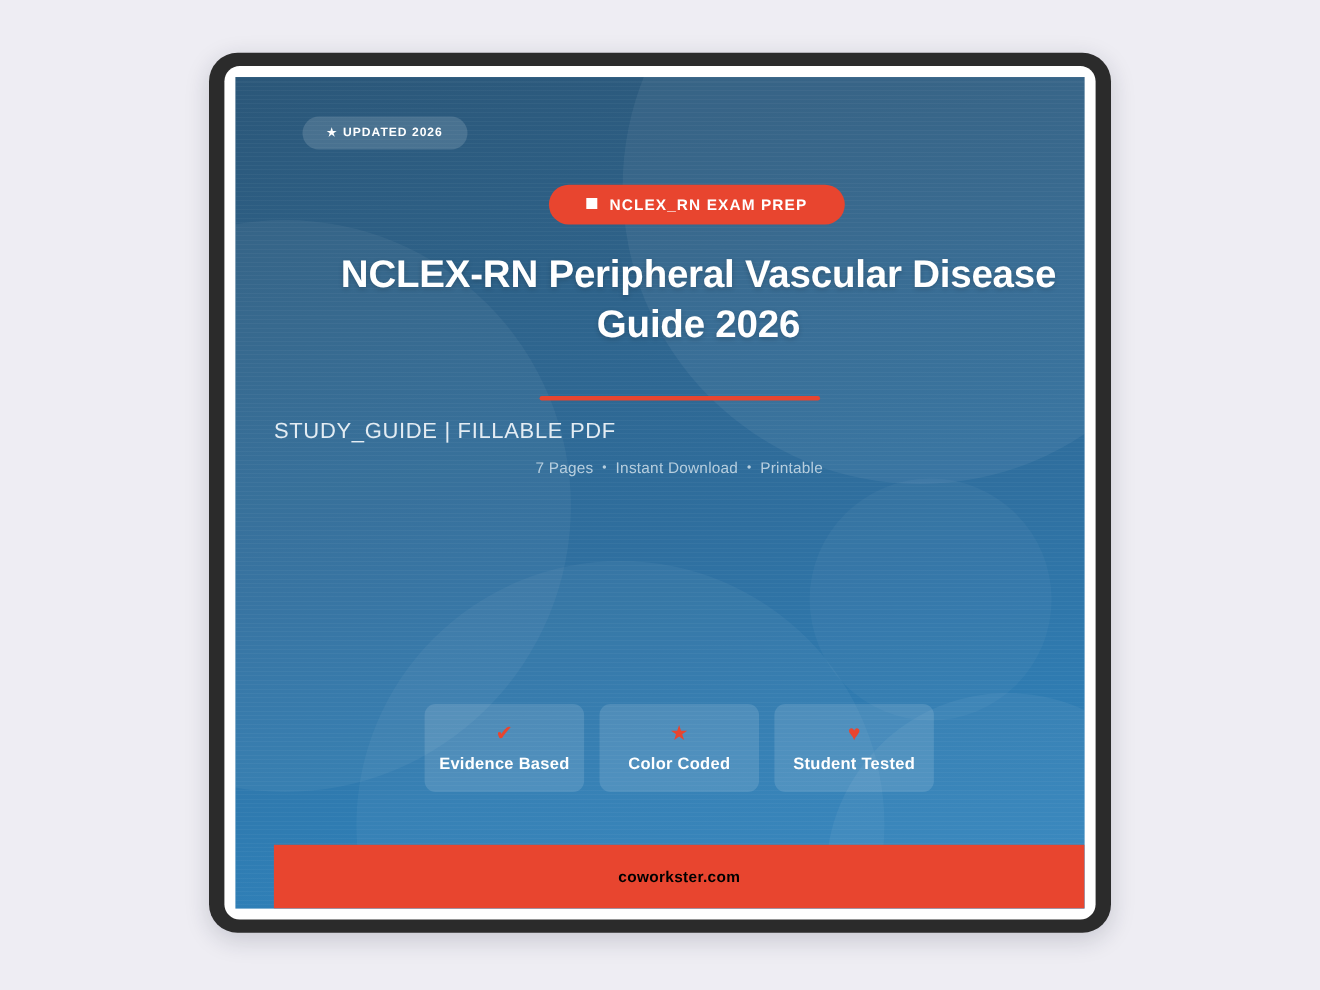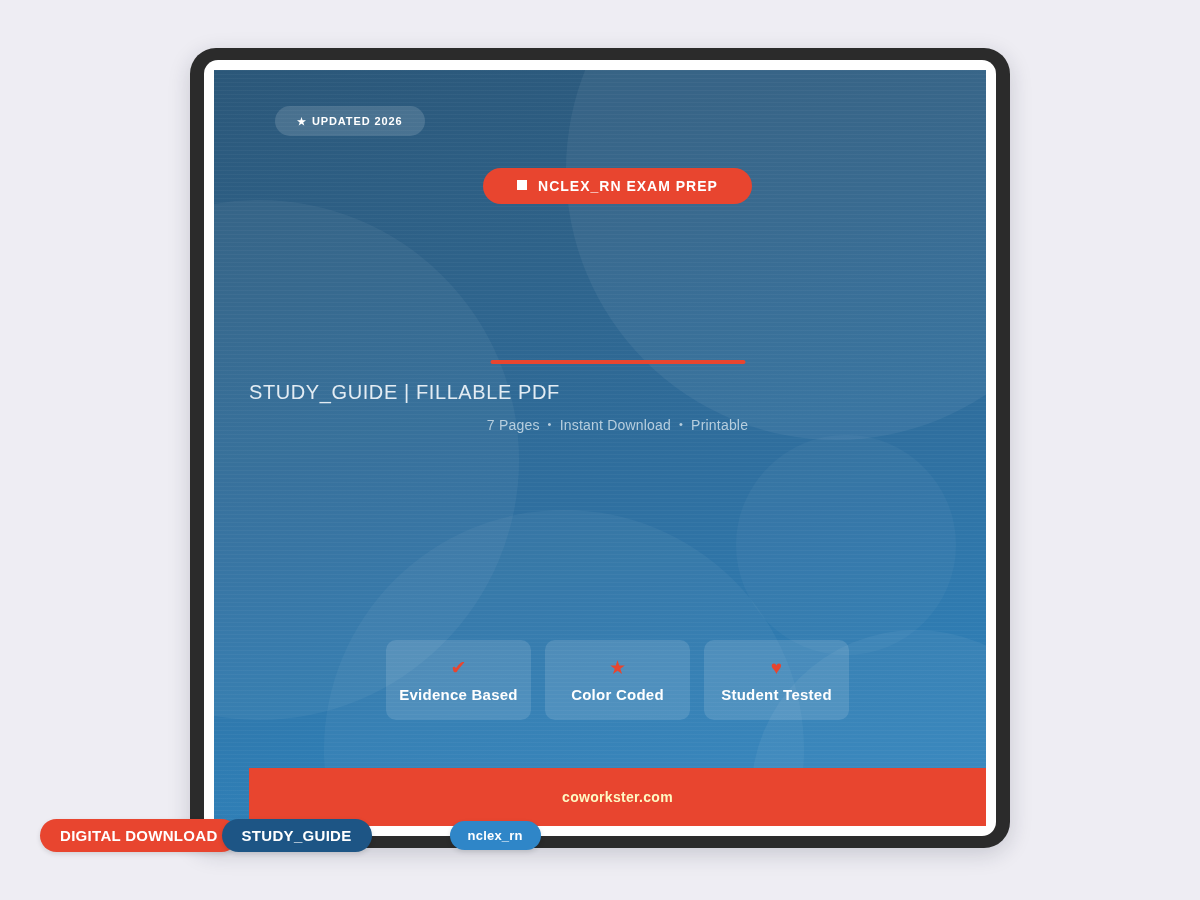--- a/index.html
+++ b/index.html
@@ -70,21 +70,21 @@
     border-radius:999px;
     background:rgba(255,255,255,.14);
     color:#ffffff;
     font-size:11px; font-weight:bold;
     letter-spacing:.9px;
     white-space:nowrap;
   }
   .updated-badge .star-ico { margin-right:5px; font-size:10px; }
 
   
-  .cat-pill-wrap { position:absolute; top:98px; left:0; width:100%; text-align:center; }
+  .cat-pill-wrap { position:absolute; top:98px; left:16px; width:100%; text-align:center; }
   .cat-pill {
     display:inline-block;
     background:#e8452f;
     color:#ffffff;
     padding:10px 34px;
     border-radius:999px;
     font-size:14px; font-weight:bold;
     letter-spacing:1px;
     white-space:nowrap;
   }
@@ -161,21 +161,21 @@
     white-space:nowrap;
   }
 
   
   .poster-footer {
     position:absolute; left:0; bottom:0; width:100%; height:58px;
     background:#e8452f;
     display:flex; align-items:center; justify-content:center;
   }
   .poster-footer .site {
-    color:#fef9c3;
+    color:#000000;
     font-size:14px; font-weight:bold;
     letter-spacing:.3px;
   }
 
   
   .tag-row {
     position:absolute;
     left:40px; bottom:48px;
     display:flex; align-items:center;
     z-index:20;
@@ -231,20 +231,21 @@
           <div class="updated-badge">
             <span class="star-ico">★</span><span>UPDATED 2026</span>
           </div>
 
           <div class="cat-pill-wrap">
             <span class="cat-pill">
               <span class="sq-ico"></span><span>NCLEX_RN EXAM PREP</span>
             </span>
           </div>
 
+          <h1 class="title">NCLEX-RN Peripheral Vascular Disease Guide 2026</h1>
 
           <div class="divider"></div>
 
           <div class="subtitle">STUDY_GUIDE  |  FILLABLE PDF</div>
 
           <div class="meta-line">
             <span>7 Pages</span><span class="dot">•</span><span>Instant Download</span><span class="dot">•</span><span>Printable</span>
           </div>
 
           <div class="features">
@@ -269,19 +270,14 @@
 
           <div class="poster-footer">
             <span class="site">coworkster.com</span>
           </div>
 
         </div>
       </div>
     </div>
   </div>
 
-  <div class="tag-row">
-    <span class="tag tag-download">DIGITAL DOWNLOAD</span>
-    <span class="tag tag-type">STUDY_GUIDE</span>
-    <span class="tag tag-keyword">nclex_rn</span>
-  </div>
 
 </div>
 
 </body></html>

